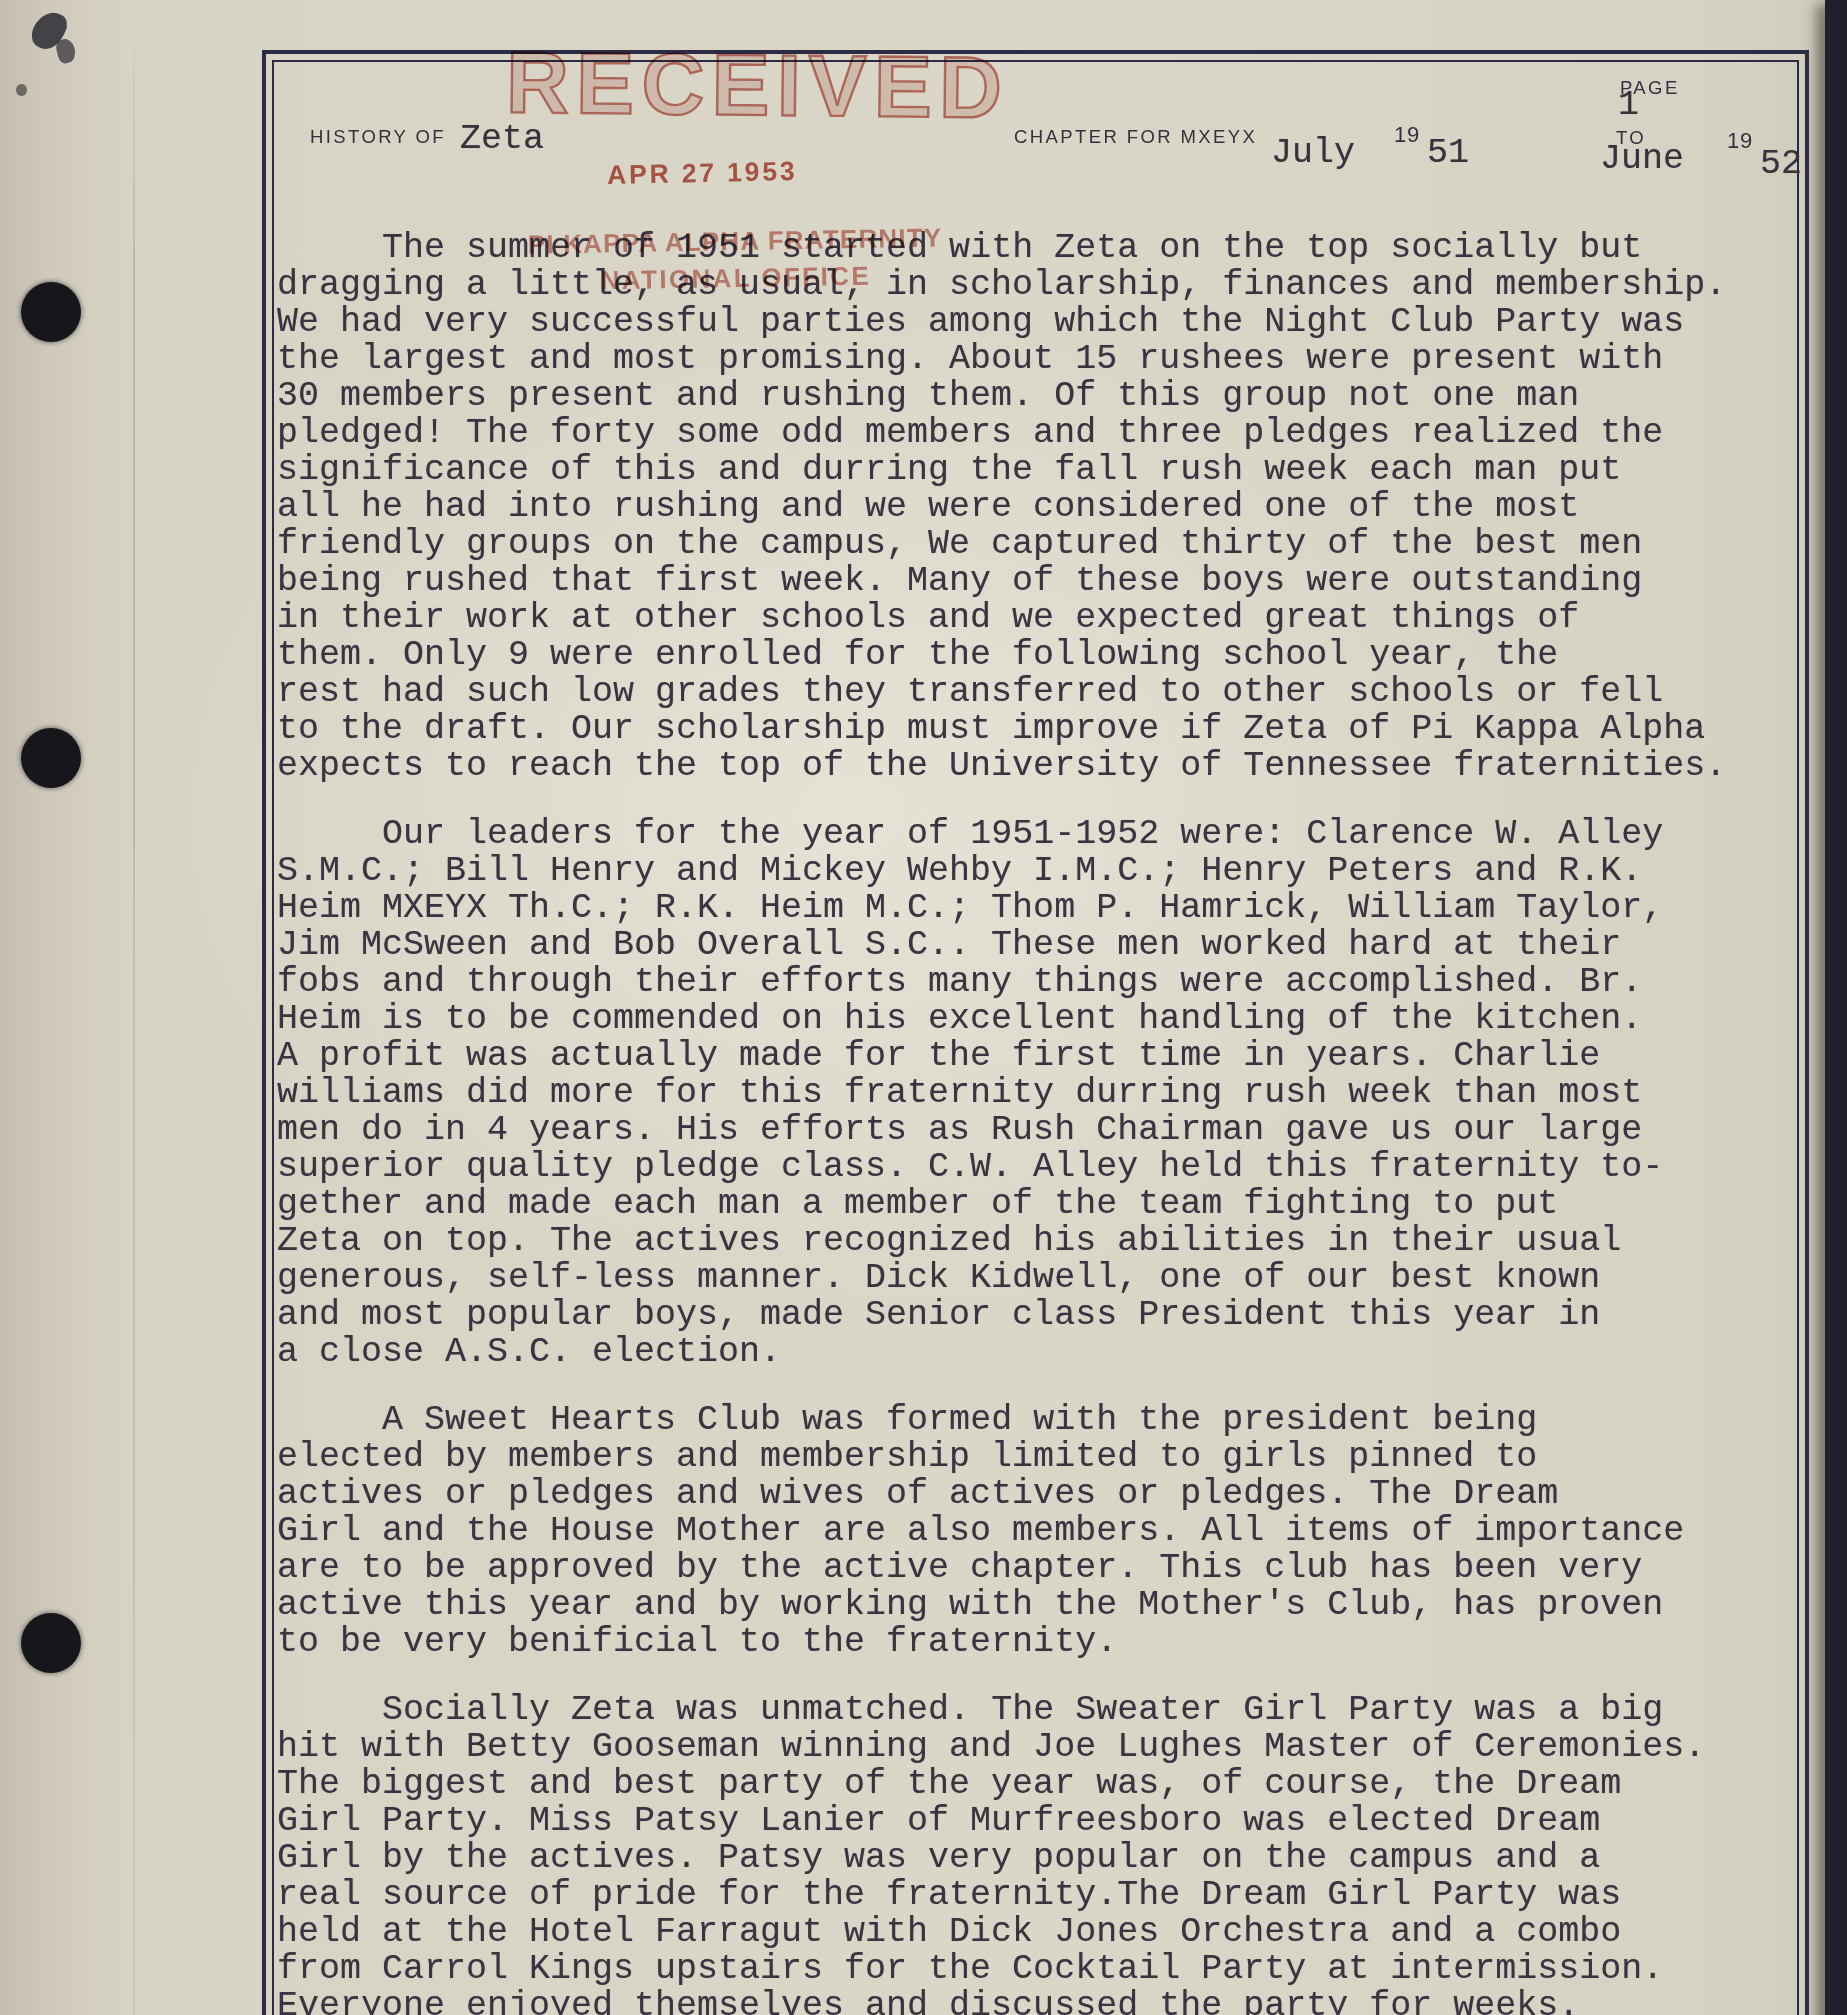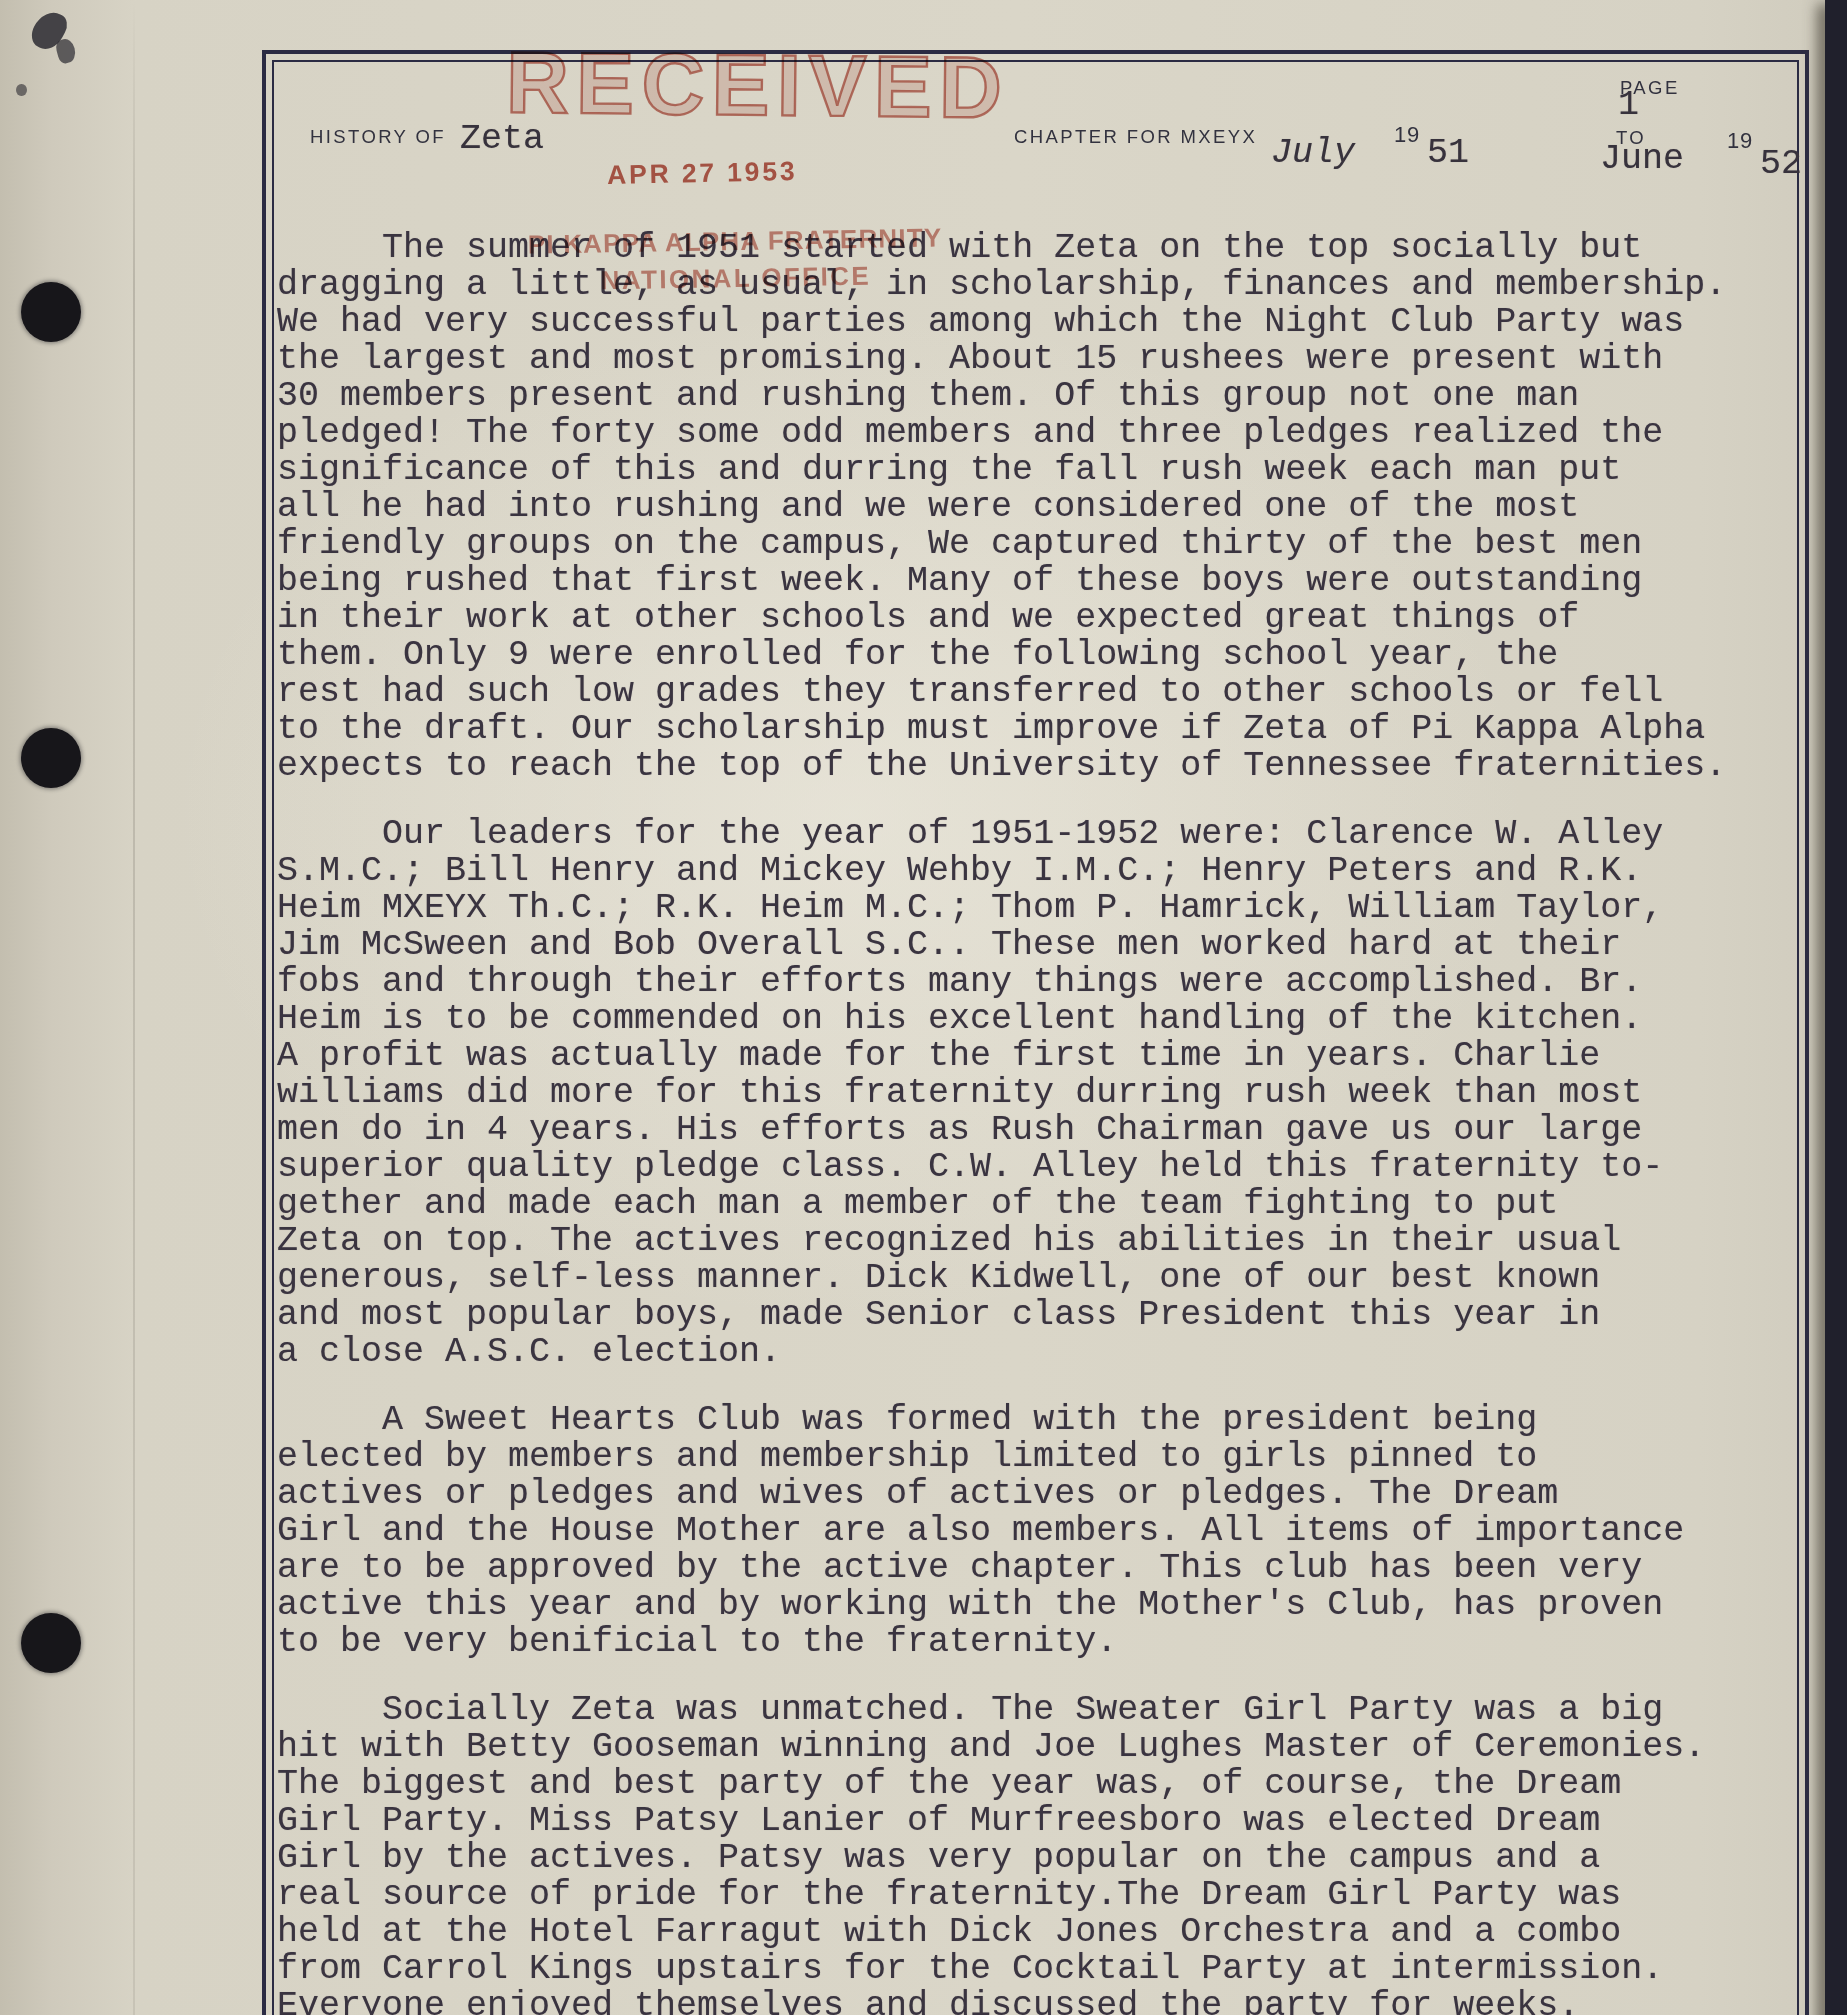--- a/index.html
+++ b/index.html
@@ -114,21 +114,21 @@
   <div class="speck s3"></div>
 
   <div class="frame">
     <div class="frame-inner"></div>
   </div>
 
   <span class="lbl" style="left:310px; top:126px;">HISTORY OF</span>
   <span class="typed" style="left:460px; top:119px;">Zeta</span>
 
   <span class="lbl" style="left:1014px; top:126px;">CHAPTER FOR MXEYX</span>
-  <span class="typed" style="left:1271px; top:133px;font-style:italic;">July</span>
+  <span class="typed" style="left:1271px; top:133px;">July</span>
   <span class="lbl small19" style="left:1394px; top:122px;">19</span>
   <span class="typed" style="left:1427px; top:133px;">51</span>
 
   <span class="lbl" style="left:1620px; top:77px;">PAGE</span>
   <span class="typed" style="left:1618px; top:85px;">1</span>
   <span class="lbl" style="left:1616px; top:127px;">TO</span>
   <span class="typed" style="left:1600px; top:139px;">June</span>
   <span class="lbl small19" style="left:1727px; top:128px;">19</span>
   <span class="typed" style="left:1760px; top:144px;">52</span>
 

